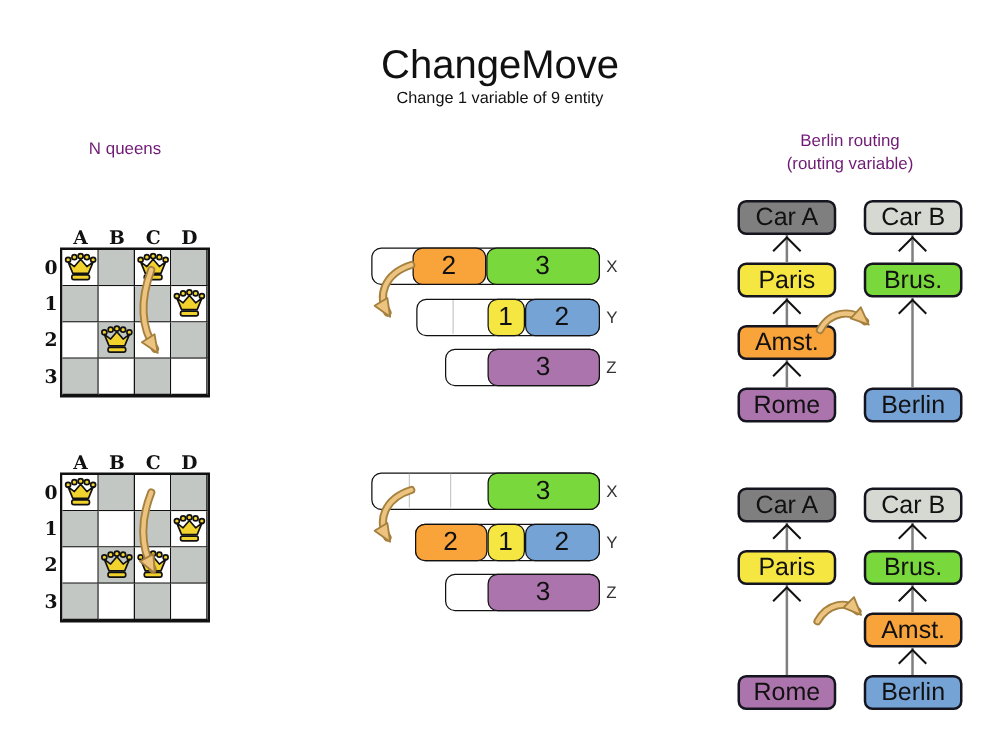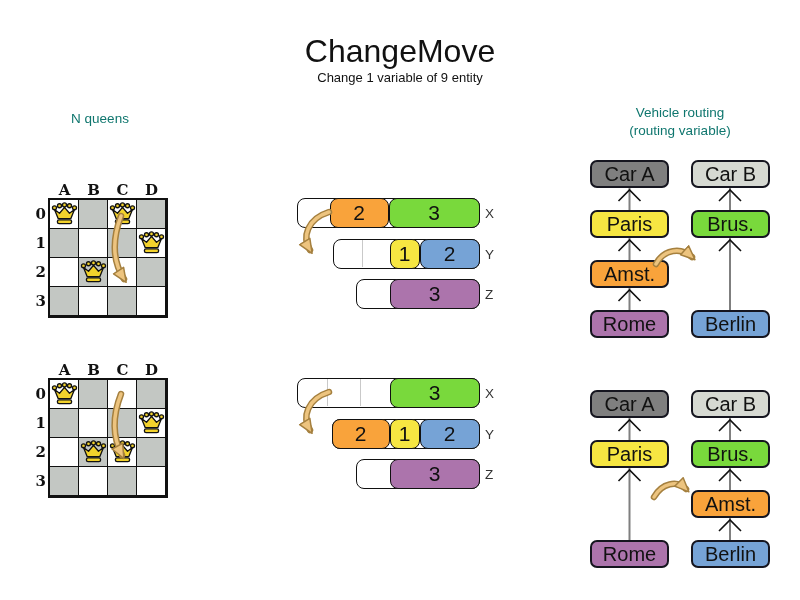--- a/index.html
+++ b/index.html
@@ -1,21 +1,21 @@
 <!DOCTYPE html>
 <html><head>
 <meta charset="utf-8">
 <style>
   html,body{margin:0;padding:0;background:#fff;}
   #canvas{position:relative;width:800px;height:596px;background:#fff;overflow:hidden;
           font-family:"Liberation Sans",sans-serif;color:#111;}
   .abs{position:absolute;}
   #title{top:33px;left:0;width:800px;text-align:center;font-size:32px;color:#111;}
   #subtitle{top:70px;left:0;width:800px;text-align:center;font-size:13px;color:#111;}
-  .colheader{top:110px;text-align:center;font-size:13.5px;color:#0f766e;line-height:18px;}
+  .colheader{top:110px;text-align:center;font-size:13.5px;color:#701a75;line-height:18px;}
   
   .board{width:116px;height:116px;border:2px solid #111;background:#fff;}
   .bcell{position:absolute;width:29px;height:29px;box-sizing:border-box;
          border-right:1px solid #111;border-bottom:1px solid #111;}
   .bcell.light{background:#ffffff;}
   .bcell.dark{background:#c3c7c3;}
   .queen{position:absolute;width:29px;height:29px;display:flex;align-items:center;justify-content:center;z-index:2;}
   .blab{position:absolute;font-family:"DejaVu Serif",serif;font-weight:bold;font-size:15px;color:#111;}
   .collab{top:-19px;width:29px;text-align:center;}
   .rowlab{left:-18px;width:14px;height:29px;line-height:29px;text-align:right;}
@@ -37,21 +37,21 @@
 </head>
 <body>
 
 <div id="canvas">
 
   <div id="title" class="abs">ChangeMove</div>
   <div id="subtitle" class="abs">Change 1 variable of 9 entity</div>
 
   <div class="abs colheader" style="left:20px;width:160px;">N queens</div>
   <div class="abs colheader" style="left:590px;width:180px;top:104px;">
-    <div>Vehicle routing</div>
+    <div>Berlin routing</div>
     <div>(routing variable)</div>
   </div>
 
   <div class="abs board" style="left:48px;top:198px;">
       <div class="bcell light" style="left: 0px; top: 0px;"></div>
       <div class="bcell dark" style="left: 29px; top: 0px;"></div>
       <div class="bcell light" style="left: 58px; top: 0px;"></div>
       <div class="bcell dark" style="left: 87px; top: 0px;"></div>
       <div class="bcell dark" style="left: 0px; top: 29px;"></div>
       <div class="bcell light" style="left: 29px; top: 29px;"></div>

